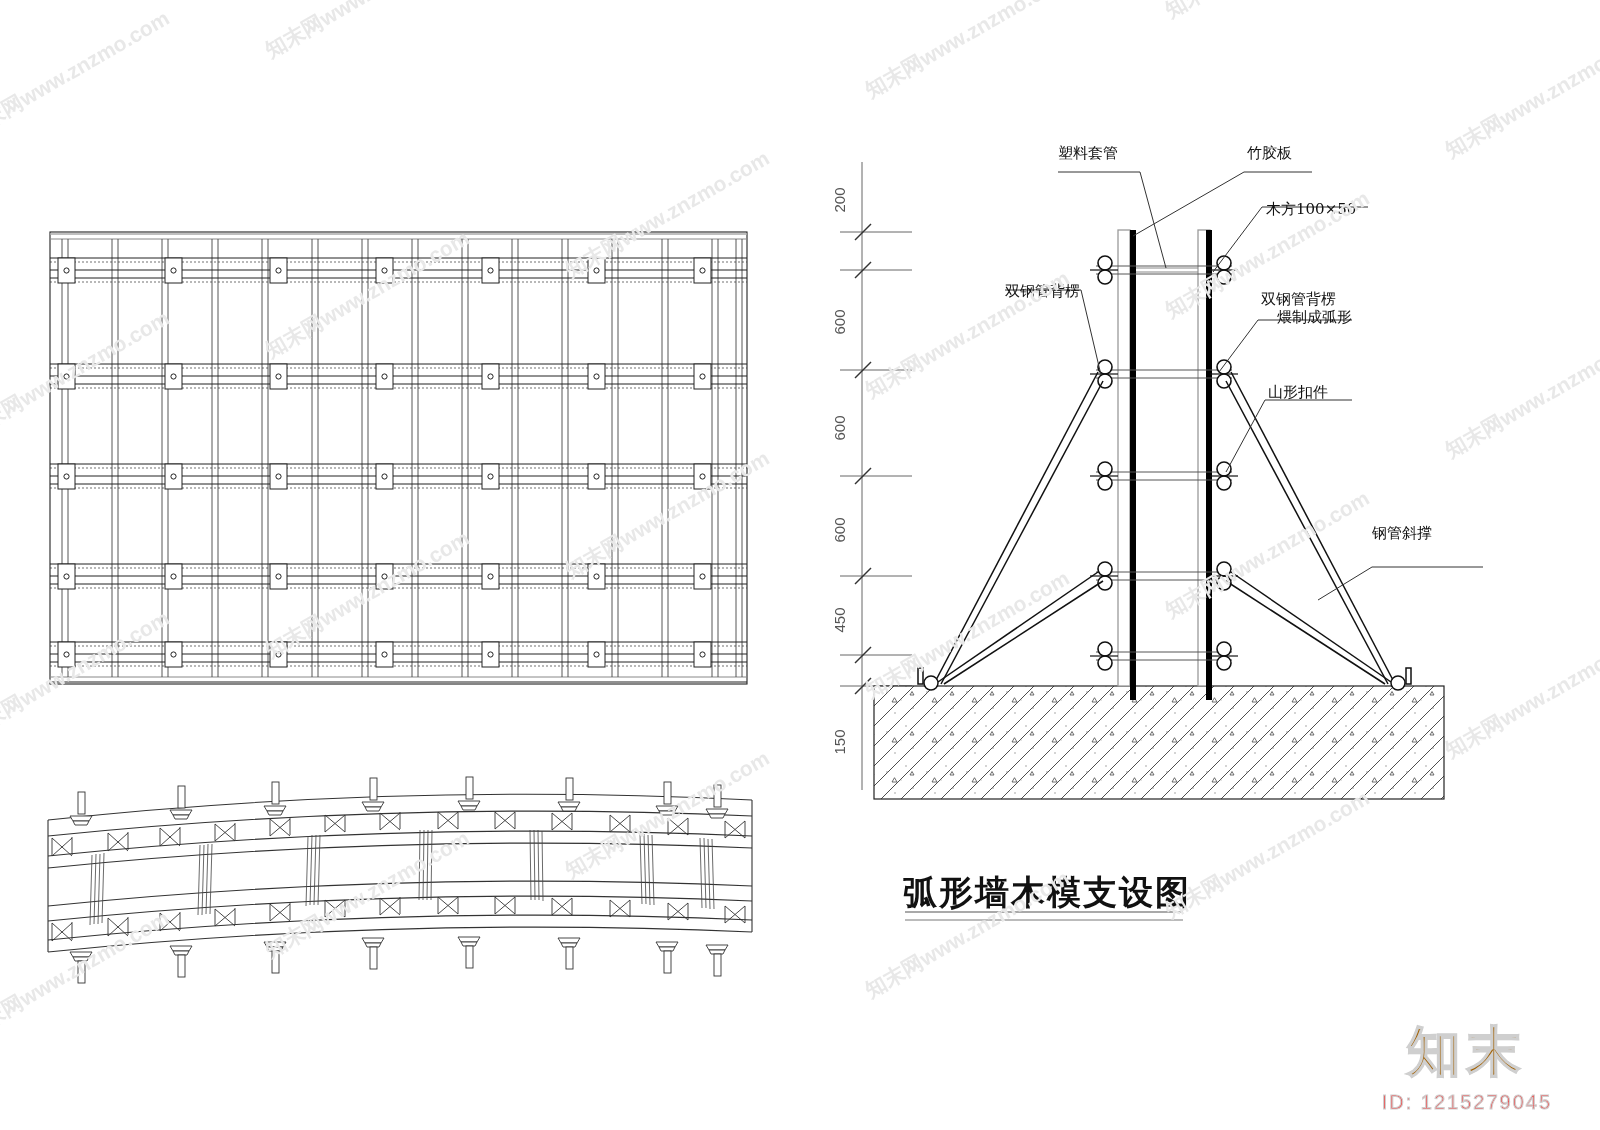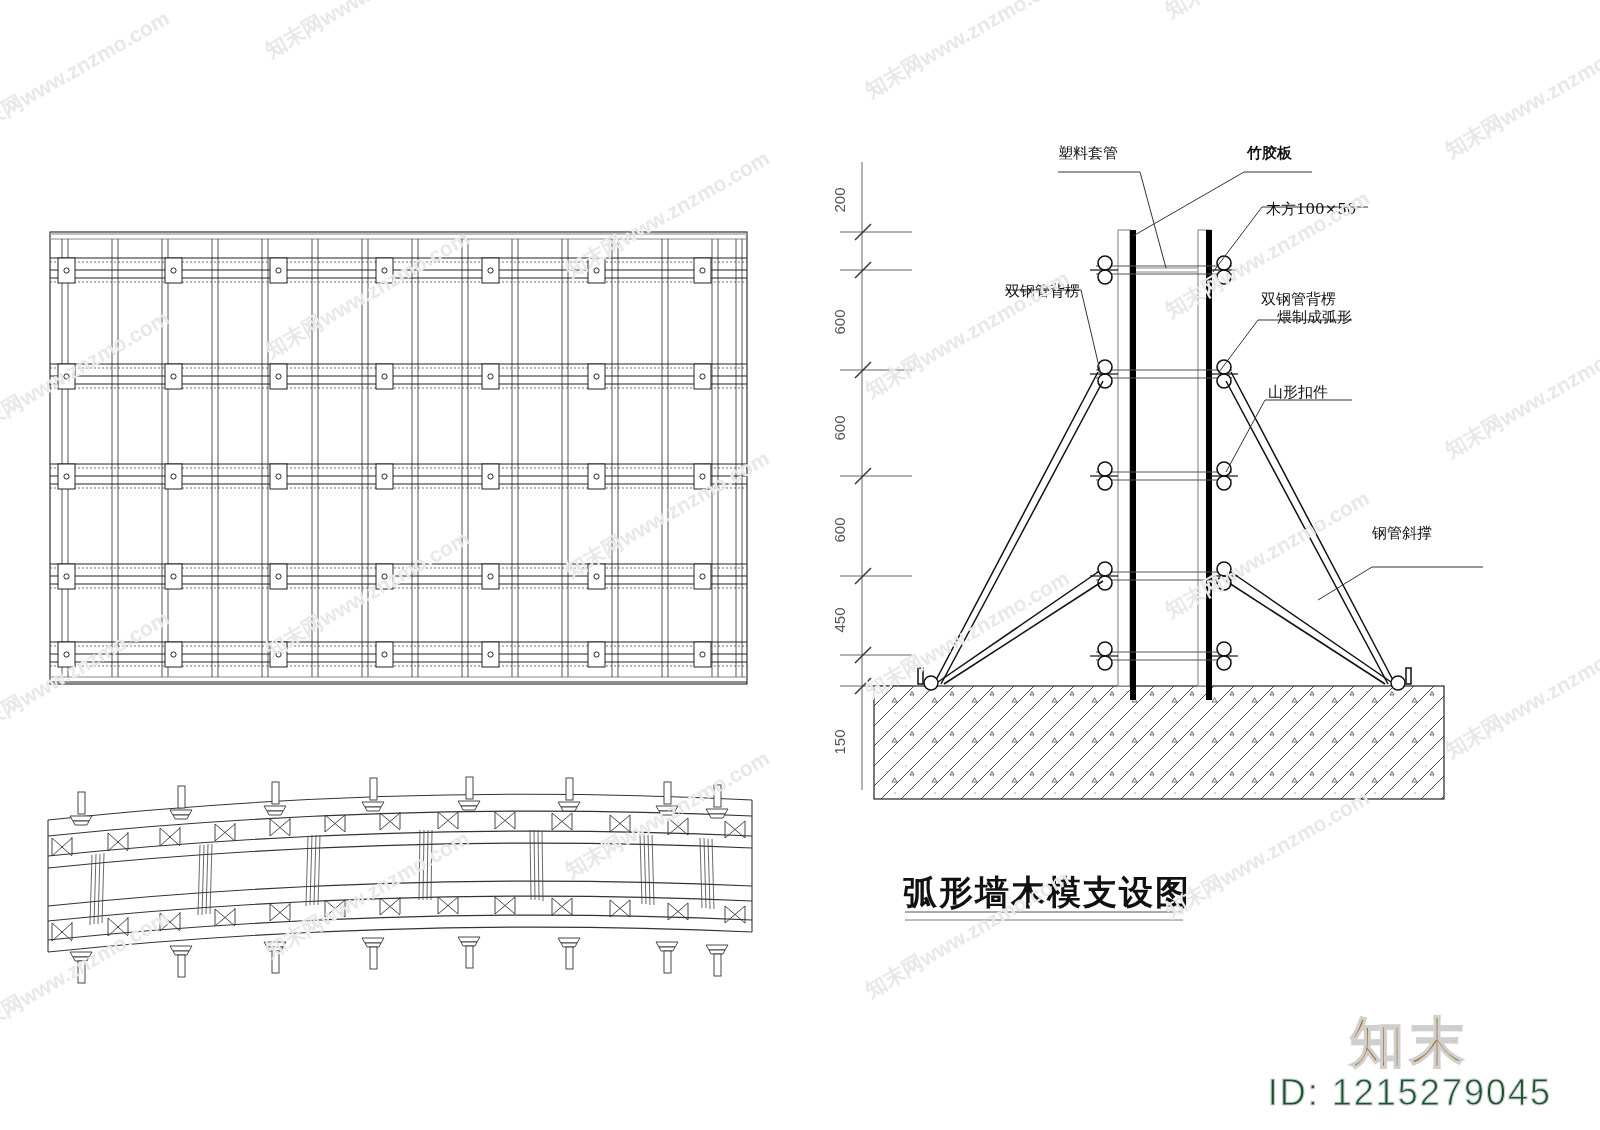--- a/index.html
+++ b/index.html
@@ -12,22 +12,22 @@
       font-family:"Liberation Sans",sans-serif;font-weight:700;
       transform:rotate(-30deg);transform-origin:left top;
       -webkit-text-stroke:0px;letter-spacing:0px;}
   .title-cn{font-family:"DejaVu Serif",serif;font-size:34px;font-weight:700;
       letter-spacing:2px;color:#111;}
   .lbl{font-family:"DejaVu Serif",serif;font-size:15px;color:#111;white-space:nowrap;}
   .dim{font-family:"Liberation Sans",sans-serif;font-size:15px;fill:#555;}
   .logo-box{position:absolute;right:48px;bottom:16px;text-align:center;z-index:6;}
   .logo-cn{font-family:"DejaVu Sans",sans-serif;font-size:54px;font-weight:700;
       color:#a16207;-webkit-text-stroke:1.4px #cfcfcf;letter-spacing:6px;line-height:1.05;}
-  .logo-id{font-family:"Liberation Sans",sans-serif;font-size:36px;
-      color:#14532d;-webkit-text-stroke:1.1px #cfcfcf;letter-spacing:2px;margin-top:0;}
+  .logo-id{font-family:"Liberation Sans",sans-serif;font-size:20px;
+      color:#ef4444;-webkit-text-stroke:1.1px #cfcfcf;letter-spacing:2px;margin-top:10px;}
 </style>
 </head>
 <body>
 
 <div id="root">
 
   <svg width="1600" height="1130" viewBox="0 0 1600 1130">
     <defs>
 
       <pattern id="concreteHatch" width="40" height="40" patternUnits="userSpaceOnUse" patternTransform="rotate(0)">
@@ -674,21 +674,21 @@
       <text class="dim" x="845" y="322" transform="rotate(-90 845 322)" text-anchor="middle">600</text>
       <text class="dim" x="845" y="428" transform="rotate(-90 845 428)" text-anchor="middle">600</text>
       <text class="dim" x="845" y="530" transform="rotate(-90 845 530)" text-anchor="middle">600</text>
       <text class="dim" x="845" y="620" transform="rotate(-90 845 620)" text-anchor="middle">450</text>
       <text class="dim" x="845" y="742" transform="rotate(-90 845 742)" text-anchor="middle">150</text>
     </g>
   </svg>
 
   <div class="lbl" style="position:absolute;left:1058px;top:144px;text-align:right;">塑料套管</div>
 
-  <div class="lbl" style="position:absolute;left:1247px;top:144px;font-weight:bold;">竹胶板</div>
+  <div class="lbl" style="position:absolute;left:1247px;top:144px;">竹胶板</div>
 
   <div class="lbl" style="position:absolute;left:1266px;top:200px;">木方100×50</div>
 
   <div class="lbl" style="position:absolute;left:1005px;top:282px;">双钢管背楞</div>
 
   <div class="lbl" style="position:absolute;left:1261px;top:290px;font-family:Liberation Serif, serif;">双钢管背楞</div>
 
   <div class="lbl" style="position:absolute;left:1261px;top:308px;margin-left:16px;">煨制成弧形</div>
 
   <div class="lbl" style="position:absolute;left:1268px;top:383px;">山形扣件</div>

